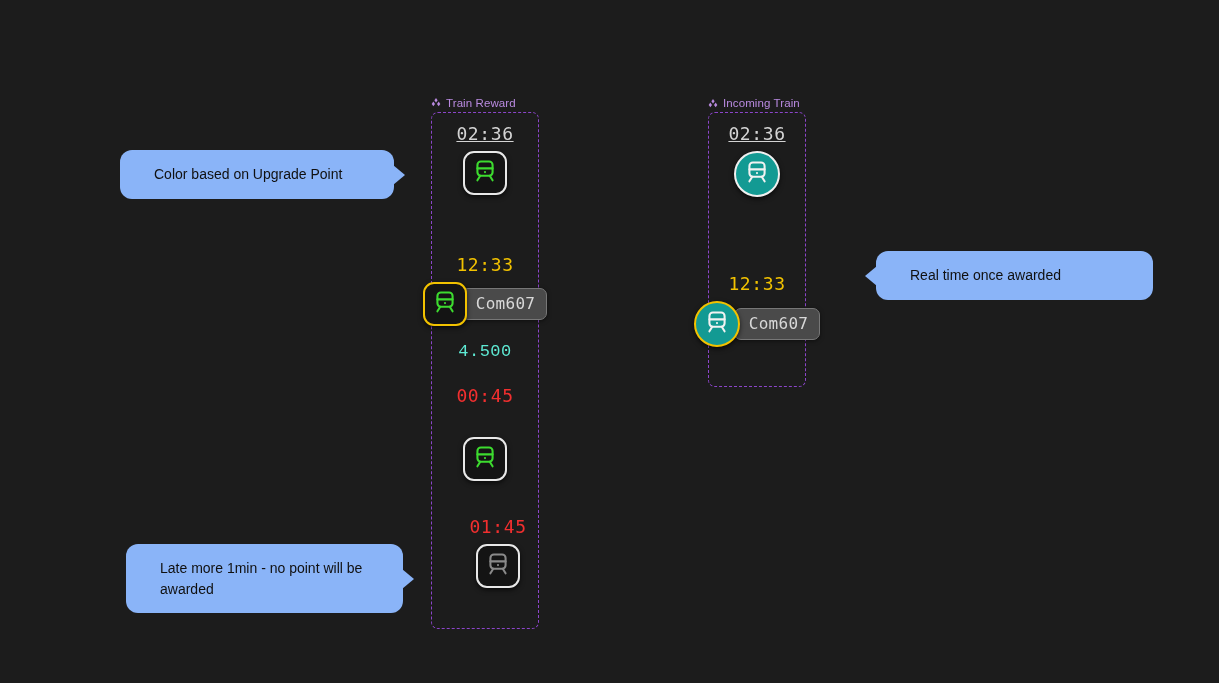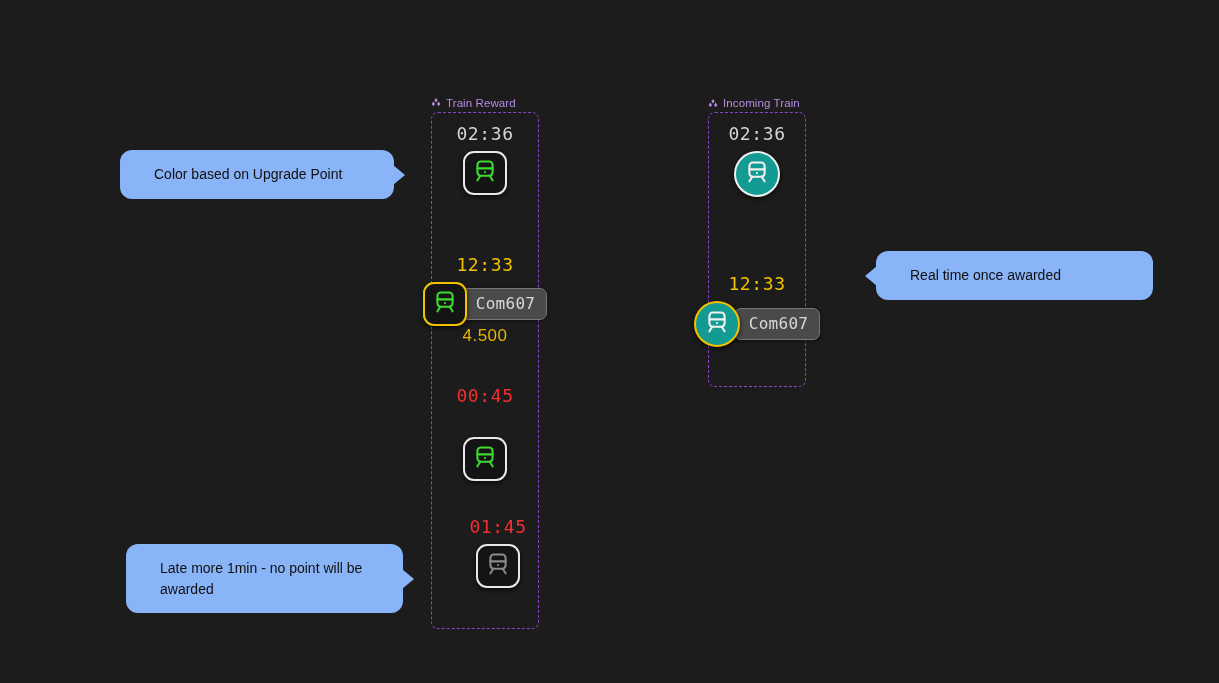--- a/index.html
+++ b/index.html
@@ -61,30 +61,30 @@
     width: 120px;
   }
 
   .time-label {
     font-size: 18px;
     letter-spacing: .6px;
     line-height: 1.15;
     font-family: "DejaVu Sans Mono", monospace;
     white-space: nowrap;
   }
-  .time-label.t-white  { color: #d4d4d4; }
+  .time-label.t-white  { color: #d4d4d4; text-decoration: underline; }
   .time-label.t-yellow { color: #f2c200; }
   .time-label.t-red    { color: #f22f2f; }
 
   .value-label {
     font-size: 17px;
-    color: #eab308;
+    color: #5eead4;
     letter-spacing: .5px;
-    font-family: Liberation Sans, sans-serif;
-    margin-top: 0;
+    font-family: Liberation Mono, monospace;
+    margin-top: 16px;
     white-space: nowrap;
   }
 
   
   .marker-row {
     display: flex;
     align-items: center;
     position: relative;
     margin-top: 6px;
   }

